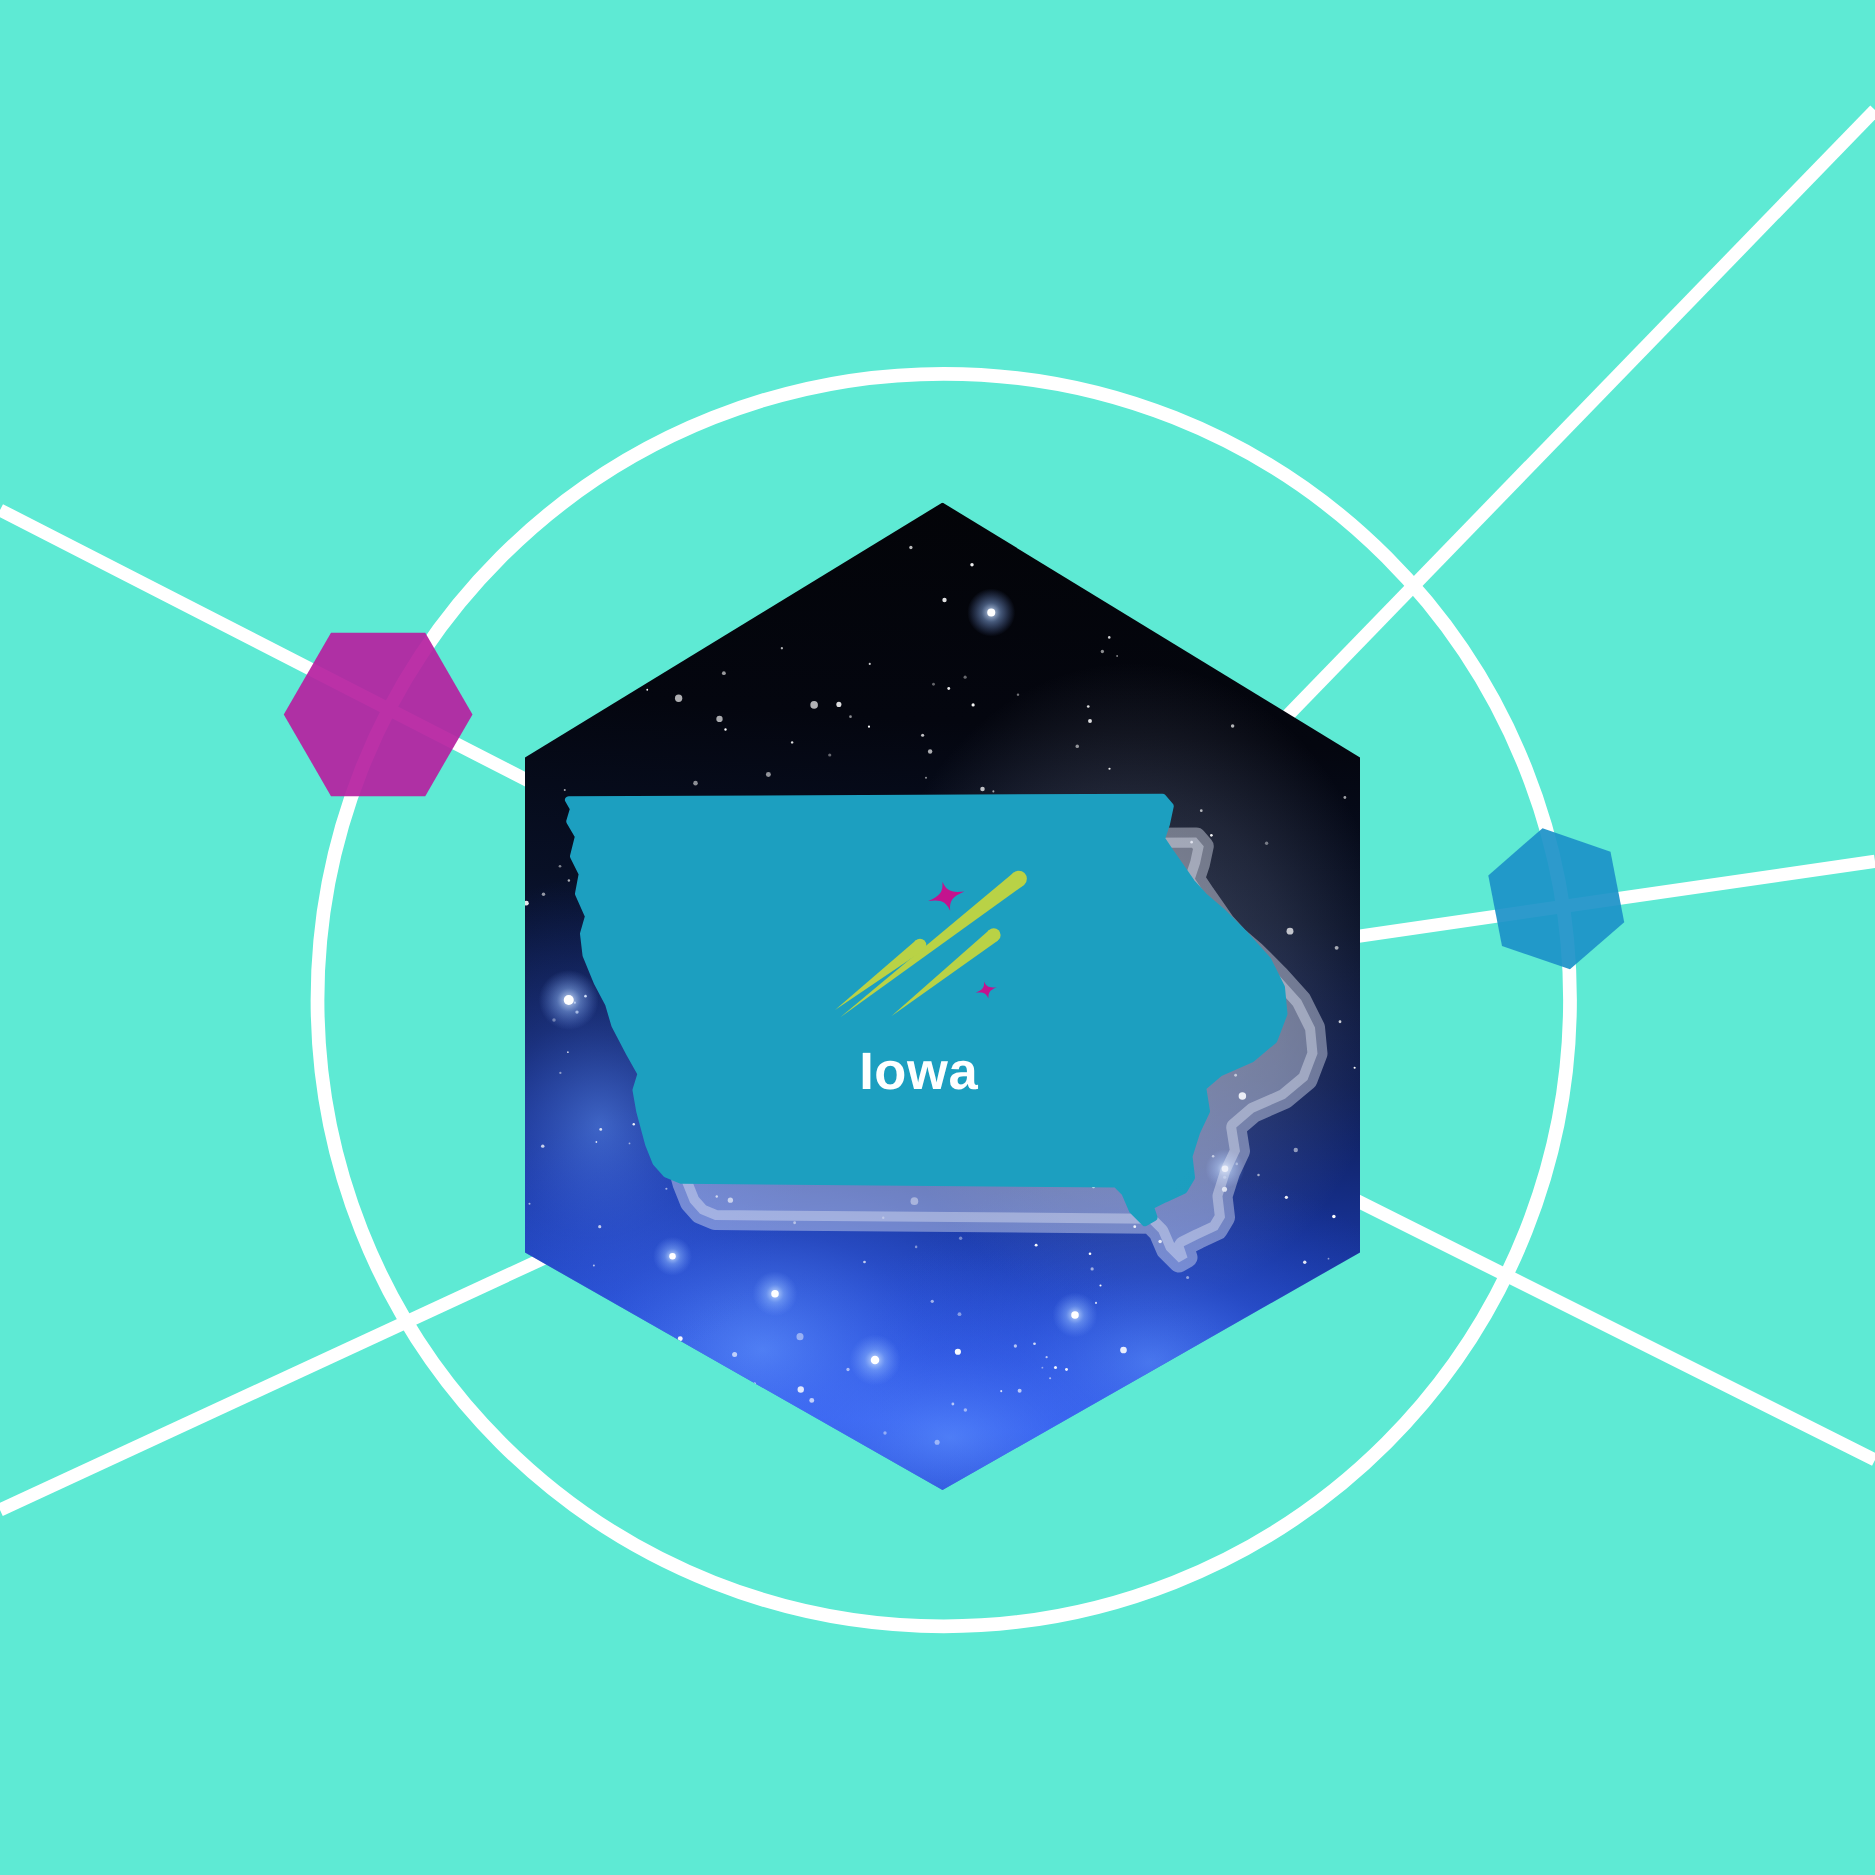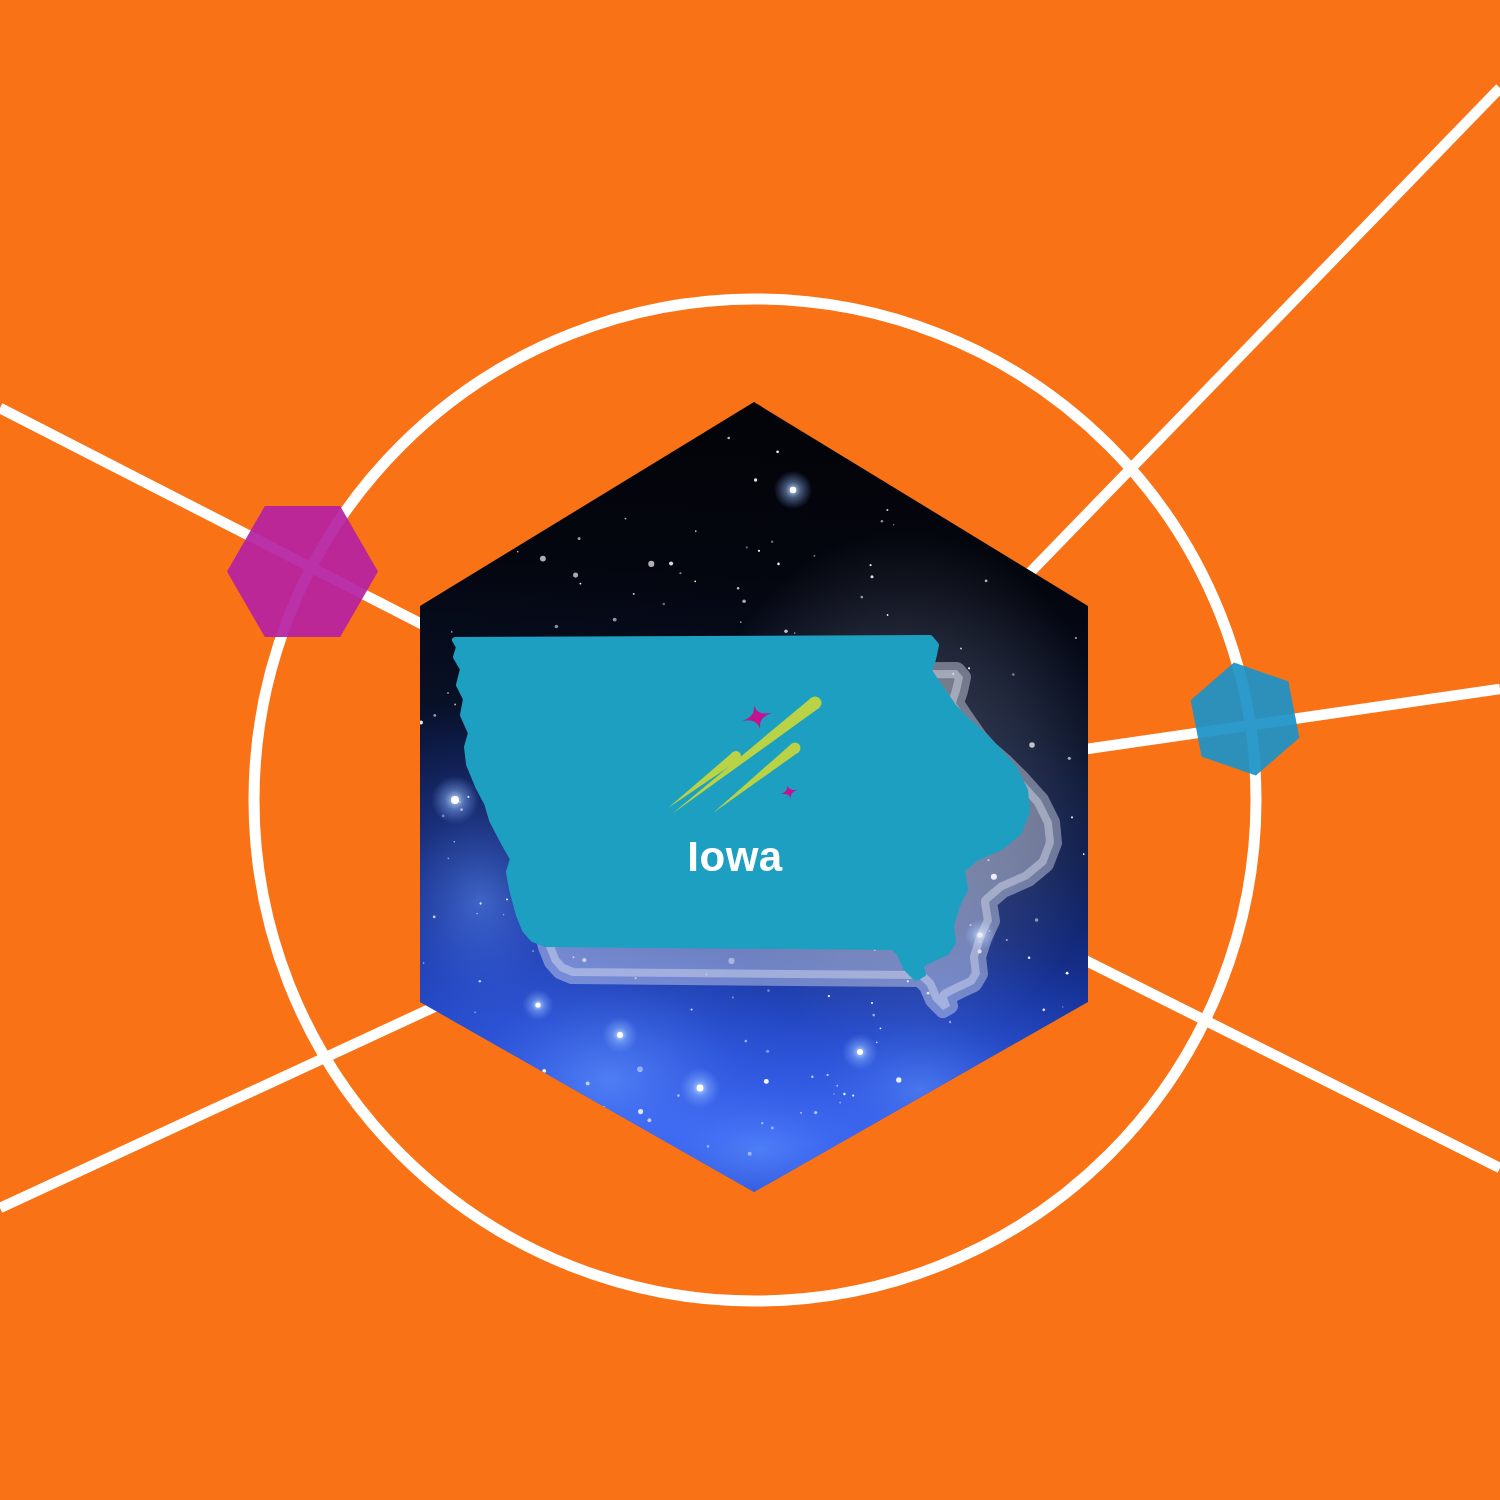--- a/index.html
+++ b/index.html
@@ -1,16 +1,16 @@
 <!DOCTYPE html>
 <html><head>
 <meta charset="utf-8">
 <style>
   html,body{margin:0;padding:0;background:#000;}
-  #stage{position:relative;width:1500px;height:1500px;background:#f97316;overflow:hidden;}
+  #stage{position:relative;width:1500px;height:1500px;background:#5eead4;overflow:hidden;}
   svg{display:block;}
   text.state-label{font-family:"Liberation Sans",sans-serif;font-weight:bold;}
 </style>
 </head>
 <body>
 
 <div id="stage">
 <svg width="1500" height="1500" viewBox="0 0 1500 1500">
   <defs>
     <clipPath id="bigHexClip">

